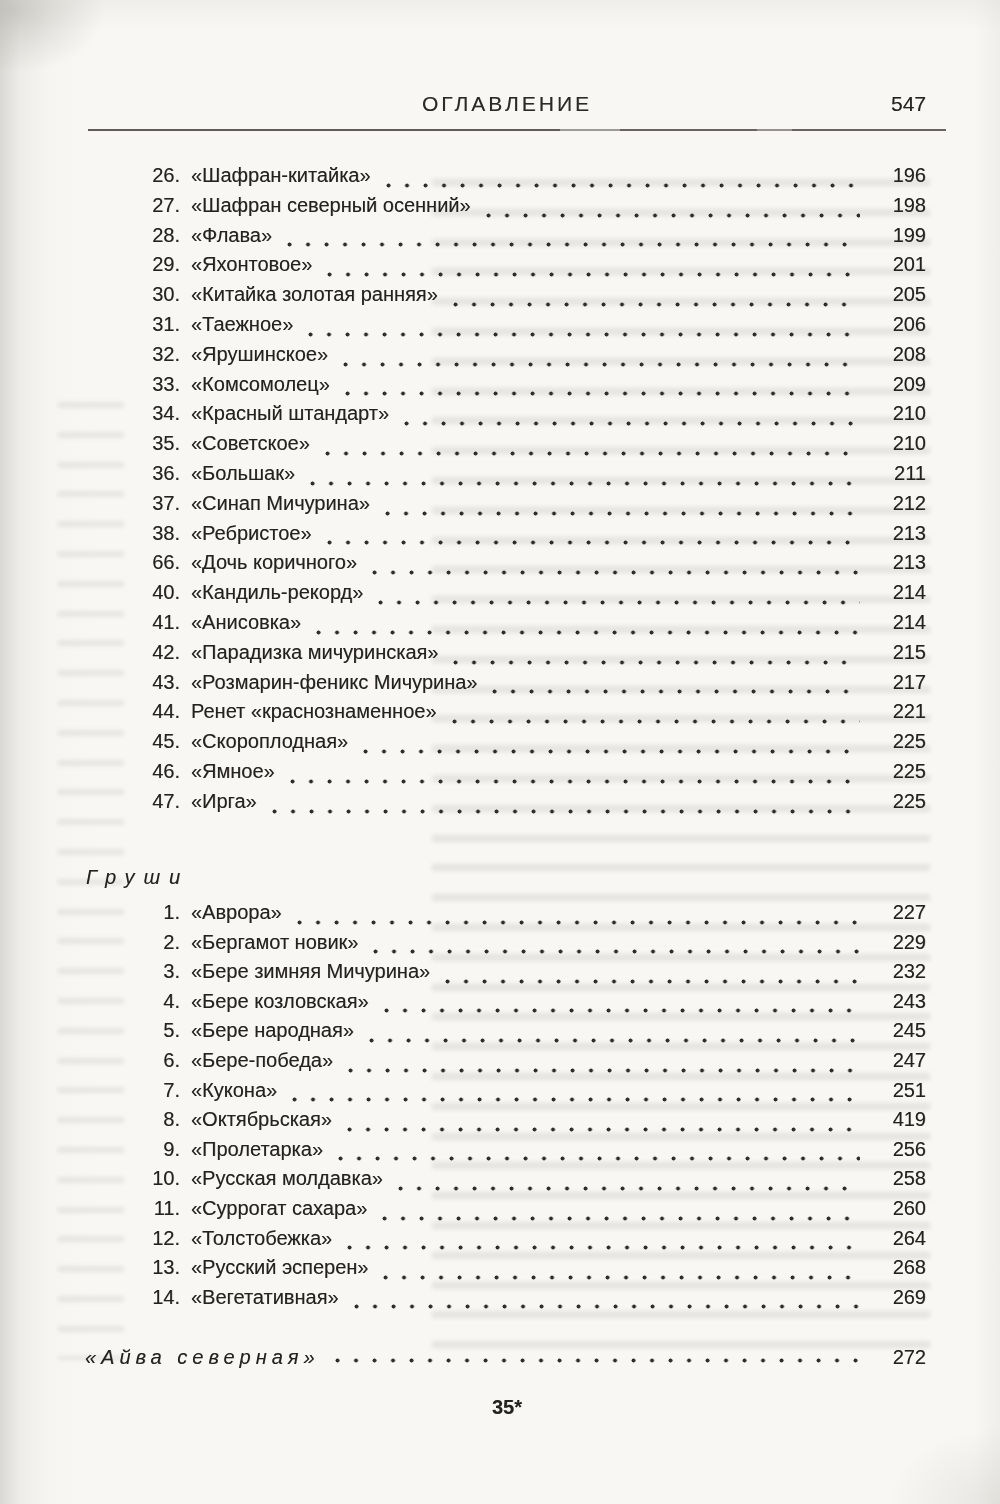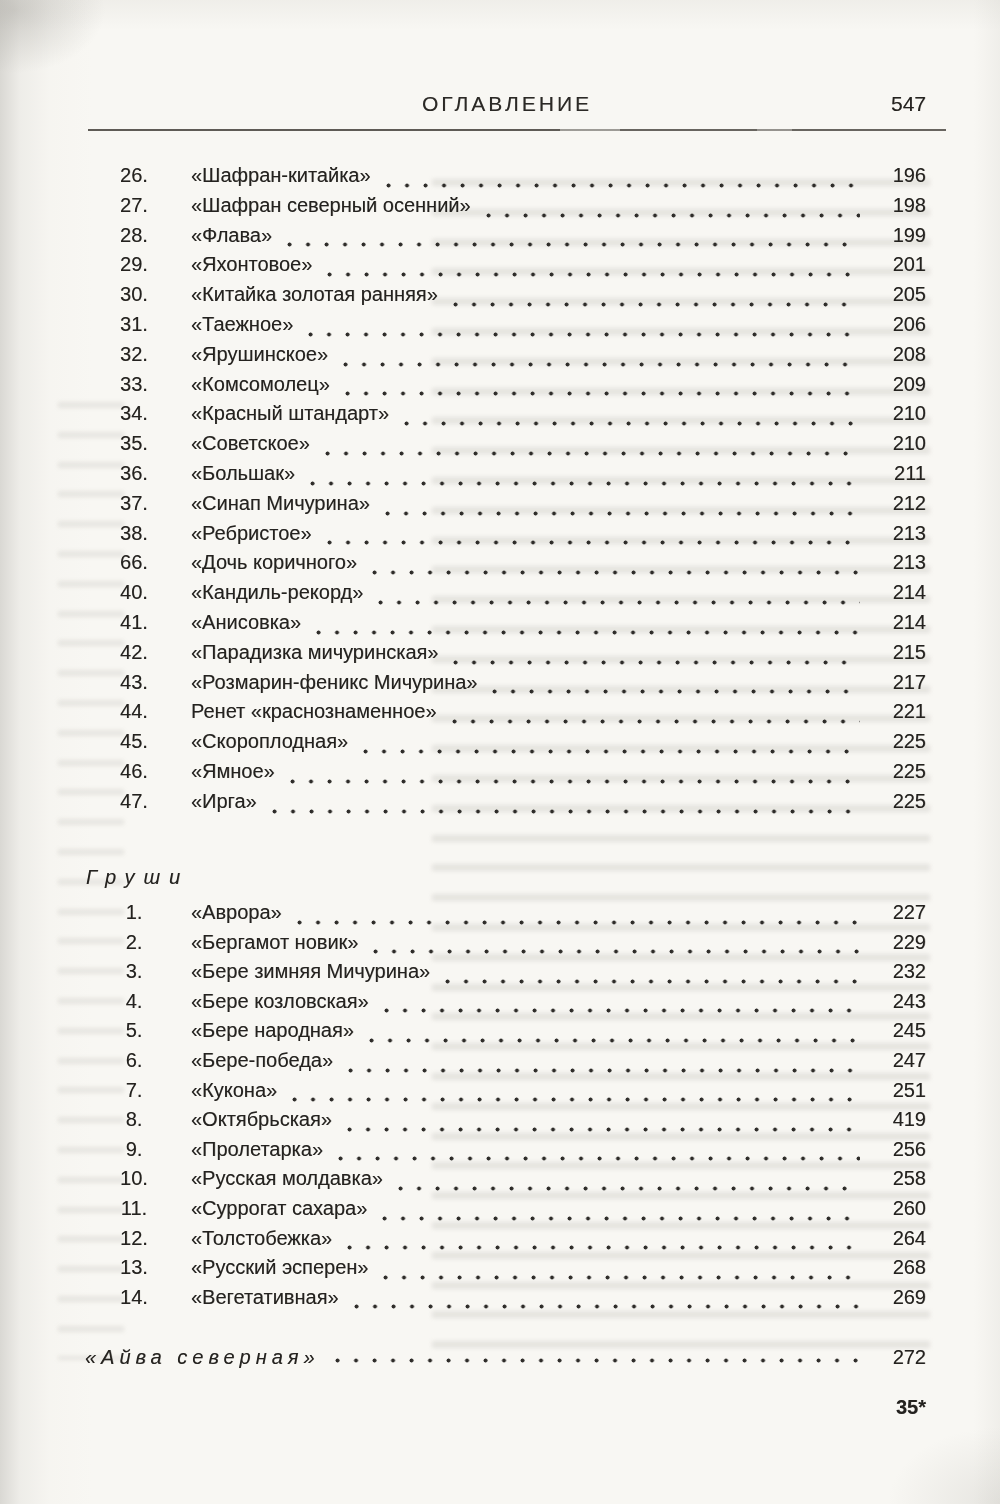--- a/index.html
+++ b/index.html
@@ -31,32 +31,32 @@
   .header .hpage{position:absolute;right:0;top:0;font-size:21px;}
   .rule{
     position:absolute;top:129px;left:88px;width:858px;height:2px;
     background:linear-gradient(90deg, rgba(68,64,58,.85) 0 55%, rgba(68,64,58,.5) 55% 62%, rgba(68,64,58,.8) 62% 78%, rgba(68,64,58,.55) 78% 82%, rgba(68,64,58,.8) 82% 100%);
   }
   .toc{position:absolute;left:88px;width:838px;}
   #toc-apples{top:164px;}
   #toc-pears{top:901px;}
   .toc-row{display:flex;align-items:baseline;height:29.8px;font-size:20px;}
   #toc-pears .toc-row{height:29.6px;}
-  .num{flex:none;width:92px;text-align:center;}
+  .num{flex:none;width:92px;text-align:right;}
   .title{flex:none;padding-left:11px;white-space:nowrap;text-align:right;}
   .leader{
     flex:1;align-self:flex-end;height:7px;margin:0 10px 5px 15px;min-width:20px;
     background:radial-gradient(circle at 2.5px 3.5px, #2e2c29 1.7px, rgba(0,0,0,0) 2.3px) repeat-x;
     background-size:18.5px 7px;text-shadow:none;
   }
   .pg{flex:none;width:56px;text-align:right;}
   .section-heading{position:absolute;left:86px;top:866px;font-size:20px;font-style:italic;letter-spacing:9px;}
   .quince-row{position:absolute;left:85px;top:1346px;width:841px;display:flex;align-items:baseline;font-size:20px;}
   .quince-row .qtitle{flex:none;font-style:italic;letter-spacing:5px;white-space:nowrap;}
-  .signature{position:absolute;top:1396px;left:88px;width:838px;text-align:right;font-size:20px;font-weight:bold;}
+  .signature{position:absolute;top:1396px;left:88px;width:838px;text-align:center;font-size:20px;font-weight:bold;}
 </style>
 </head>
 <body>
 
 <div class="page">
 
   <div class="ghost ghost-right"></div>
   <div class="ghost ghost-left"></div>
 
   <div class="header">

